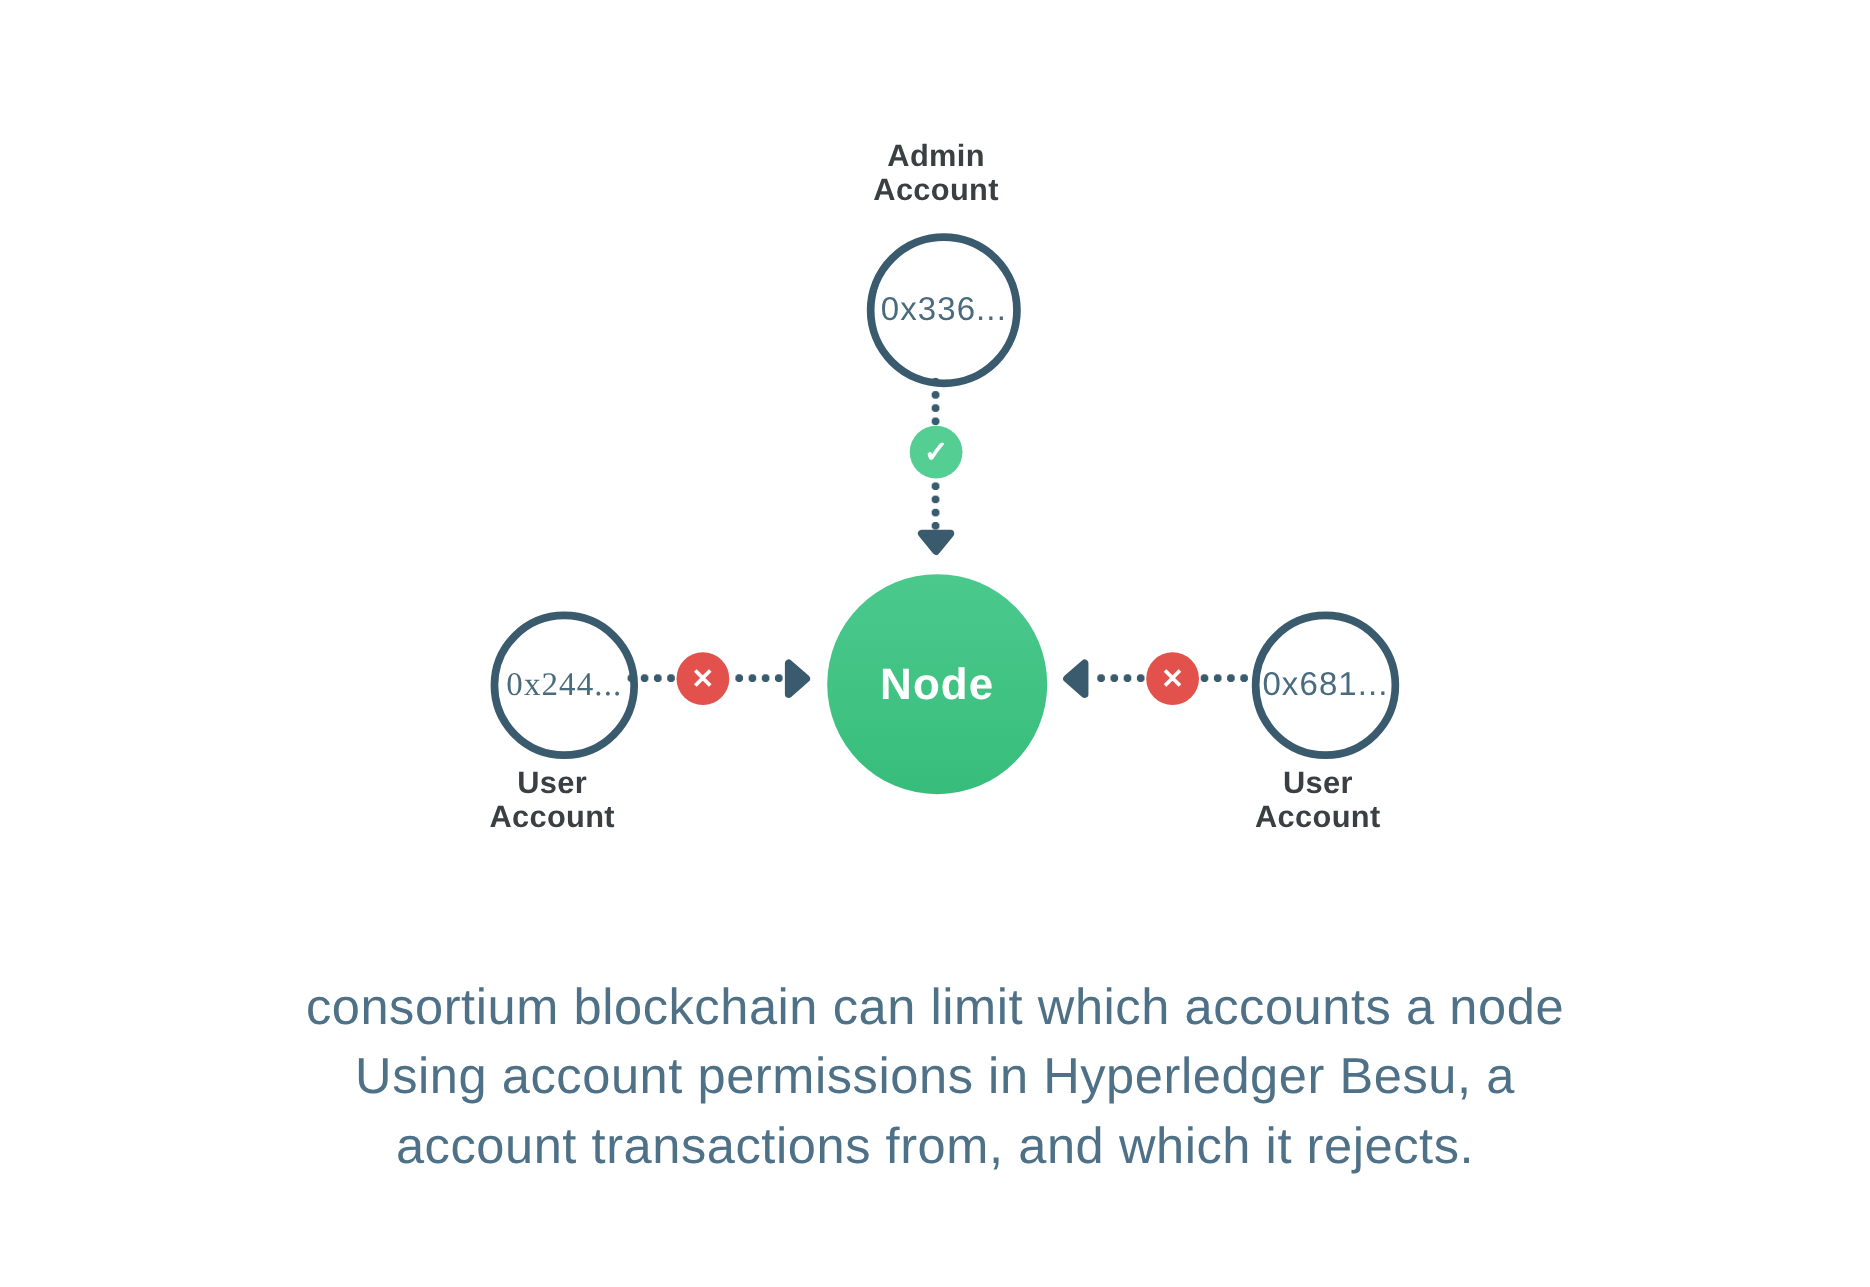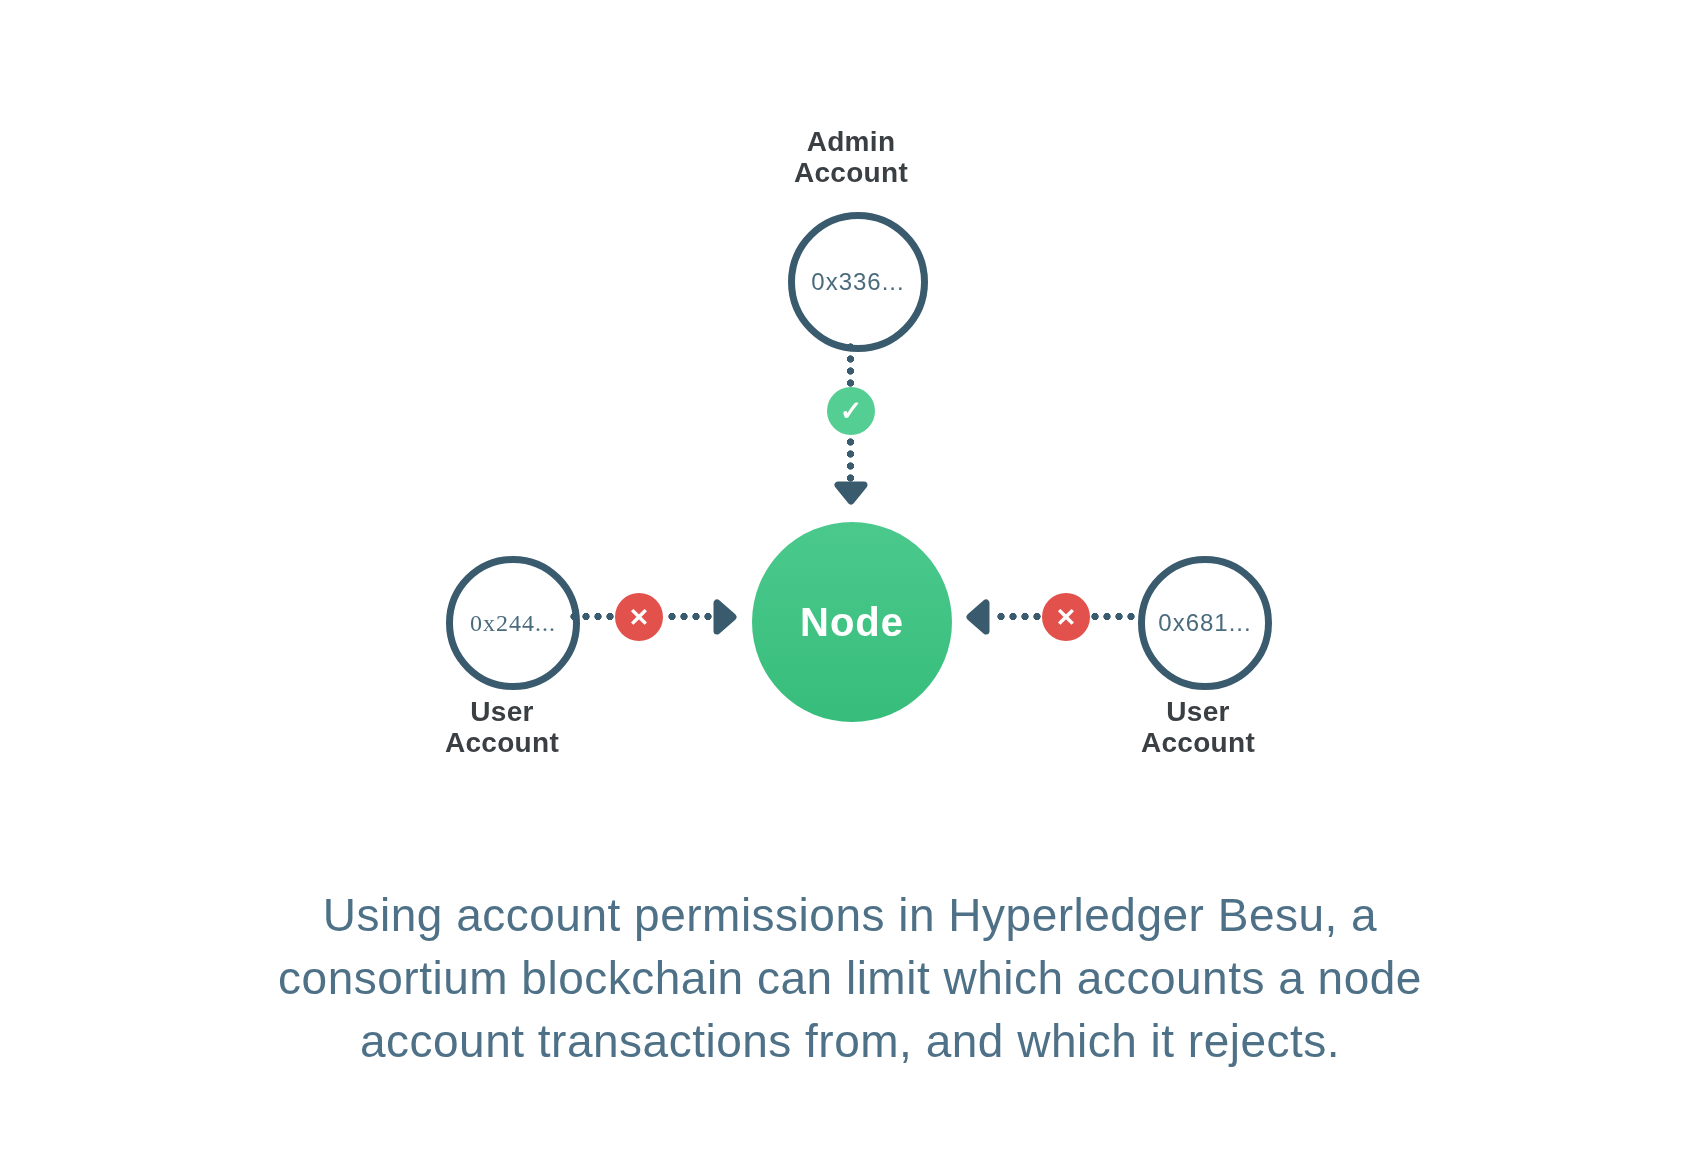--- a/index.html
+++ b/index.html
@@ -31,21 +31,21 @@
     height: 120px;
     border: 7px solid #3A5B6D;
     border-radius: 50%;
     background: #ffffff;
     display: flex;
     align-items: center;
     justify-content: center;
   }
   .acct-circle.admin { width: 126px; height: 126px; }
   .addr {
-    font-size: 24px;
+    font-size: 30px;
     letter-spacing: 1px;
     color: #4A6B7E;
     white-space: nowrap;
   }
 
   
   .node {
     position: absolute;
     left: 752px; top: 522px;
     width: 200px; height: 200px;
@@ -167,18 +167,18 @@
   <svg class="arrow" style="left:966px; top:598px;" width="24" height="38" viewBox="0 0 24 38">
     <polygon points="20,5 20,33 4,19"></polygon>
   </svg>
   <div class="dots h" style="left:995px; top:613px;"></div>
   <div class="badge deny" style="left:1042px; top:593px;">
     <span>✕</span>
   </div>
   <div class="dots h" style="left:1089px; top:613px;"></div>
 
   <div class="caption">
+    <div>consortium blockchain can limit which accounts a node</div>
     <div>Using account permissions in Hyperledger Besu, a</div>
-    <div>consortium blockchain can limit which accounts a node</div>
     <div>account transactions from, and which it rejects.</div>
   </div>
 
 </div>
 
 </body></html>

